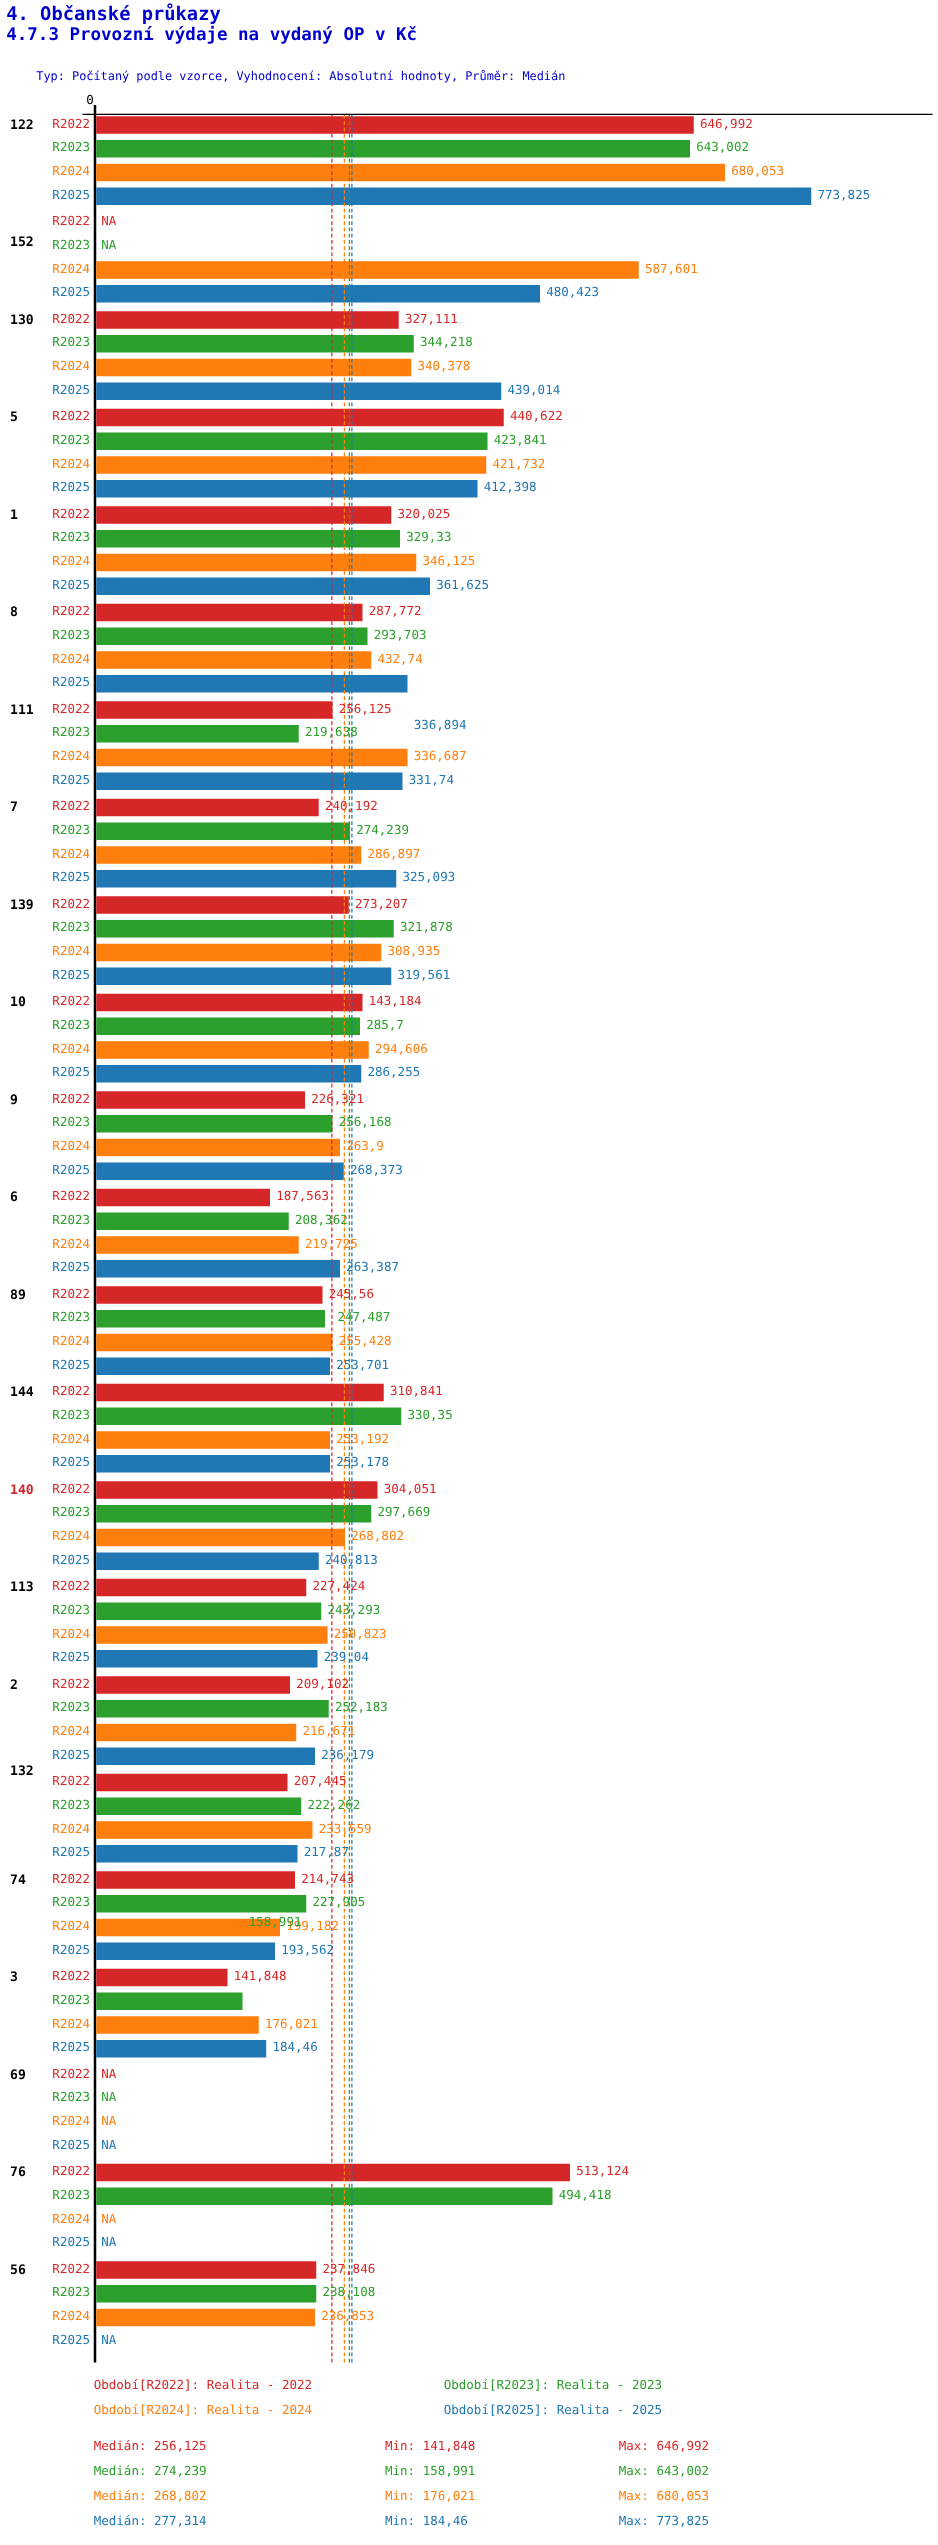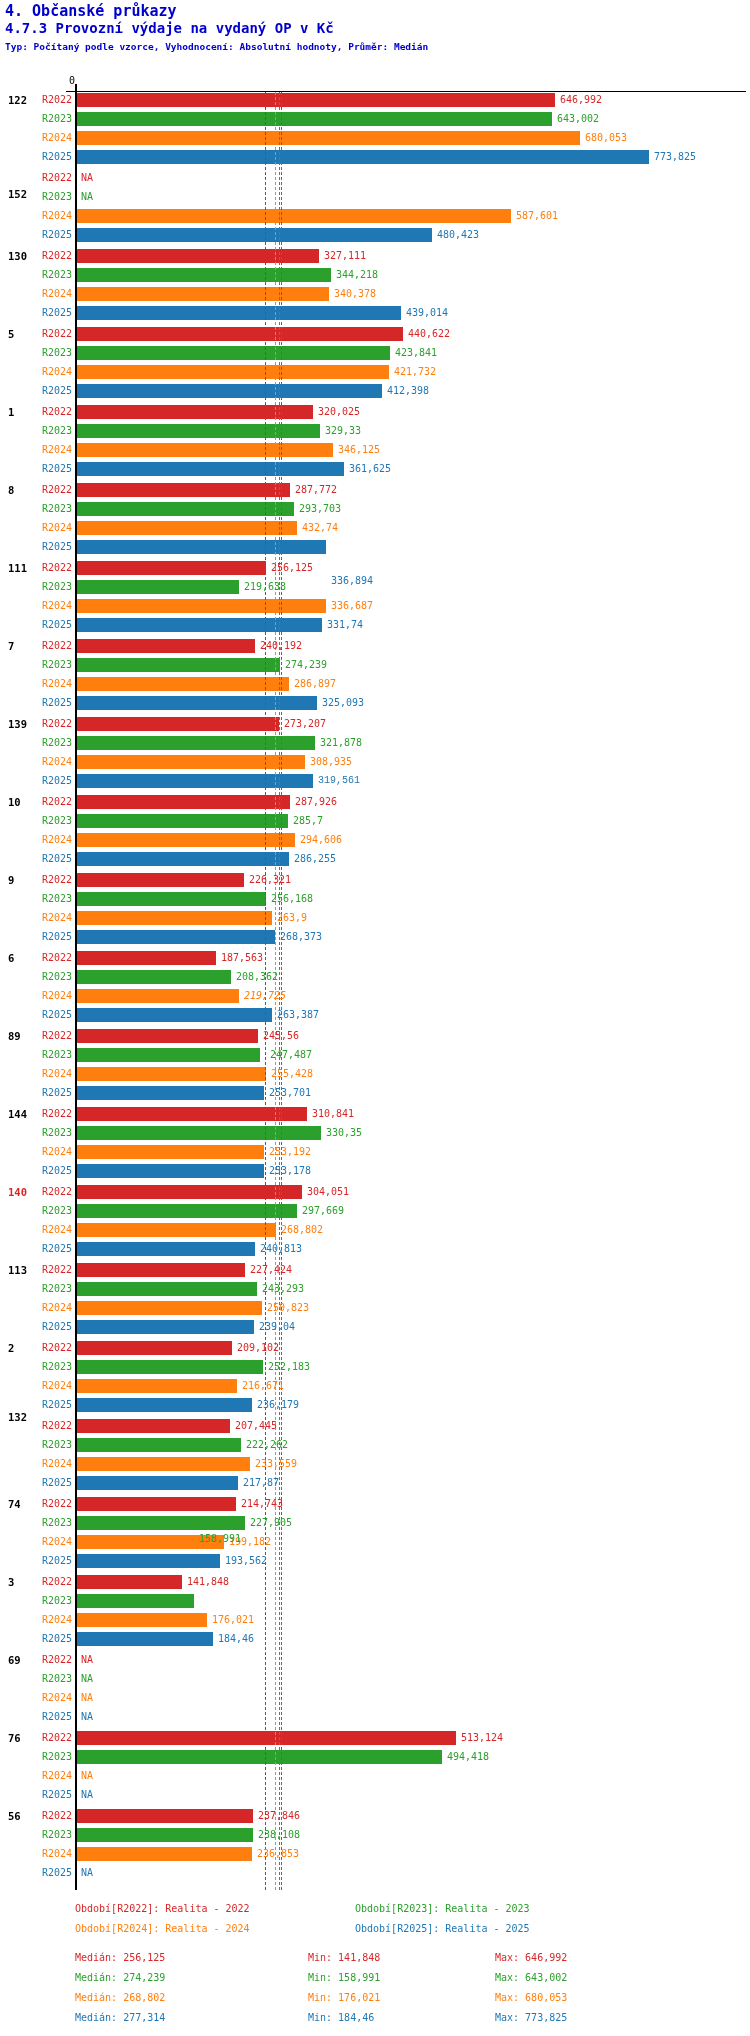--- a/index.html
+++ b/index.html
@@ -3,21 +3,21 @@
 <meta charset="utf-8">
 <style>
   html, body { margin:0; padding:0; background:#fff; }
   #app {
     position:relative; width:750px; height:2036px; background:#fff;
     font-family:"DejaVu Sans Mono", monospace; overflow:hidden; color:#000;
   }
   .hdr { position:absolute; left:5px; font-weight:bold; white-space:pre; }
   #hdr-section { top:2px;  font-size:15px; }
   #hdr-title   { top:20px; font-size:14px; }
-  #hdr-meta    { top:41px; font-size:9.5px; font-weight:bold; }
+  #hdr-meta    { top:56px; font-size:9.5px; font-weight:normal;margin-left:24px; }
   .abs    { position:absolute; }
   .bar    { position:absolute; height:14px; }
   .rowlab { position:absolute; left:28px; width:44px; text-align:right;
             font-size:10px; line-height:14px; z-index:6; white-space:pre; }
   .vallab { position:absolute; font-size:10px; line-height:14px; z-index:6; white-space:pre; }
   .catlab { position:absolute; left:8px; font-size:10.5px; line-height:14px; font-weight:bold; }
   .legend { position:absolute; font-size:10px; line-height:12px; white-space:pre; }
   .stat   { position:absolute; font-size:10px; line-height:12px; white-space:pre; }
   .mline  { position:absolute; width:0; border-left:1px dashed; z-index:5; }
 </style>
@@ -139,25 +139,25 @@
       <div class="bar" style="left: 77px; top: 717px; width: 202px; background: rgb(214, 39, 40);"></div>
       <div class="vallab" style="left: 284px; top: 717px; color: rgb(214, 39, 40);">273,207</div>
       <div class="rowlab" style="top: 736px; color: rgb(44, 160, 44);">R2023</div>
       <div class="bar" style="left: 77px; top: 736px; width: 238px; background: rgb(44, 160, 44);"></div>
       <div class="vallab" style="left: 320px; top: 736px; color: rgb(44, 160, 44);">321,878</div>
       <div class="rowlab" style="top: 755px; color: rgb(255, 127, 14);">R2024</div>
       <div class="bar" style="left: 77px; top: 755px; width: 228px; background: rgb(255, 127, 14);"></div>
       <div class="vallab" style="left: 310px; top: 755px; color: rgb(255, 127, 14);">308,935</div>
       <div class="rowlab" style="top: 774px; color: rgb(31, 119, 180);">R2025</div>
       <div class="bar" style="left: 77px; top: 774px; width: 236px; background: rgb(31, 119, 180);"></div>
-      <div class="vallab" style="left: 318px; top: 774px; color: rgb(31, 119, 180); font-family: Liberation Mono, monospace;">319,561</div>
+      <div class="vallab" style="left: 318px; top: 774px; color: rgb(31, 119, 180);">319,561</div>
       <div class="catlab" style="top: 795px; color: rgb(0, 0, 0);">10</div>
       <div class="rowlab" style="top: 795px; color: rgb(214, 39, 40);">R2022</div>
       <div class="bar" style="left: 77px; top: 795px; width: 213px; background: rgb(214, 39, 40);"></div>
-      <div class="vallab" style="left: 295px; top: 795px; color: rgb(214, 39, 40);">287,926</div>
+      <div class="vallab" style="left: 295px; top: 795px; color: rgb(214, 39, 40);">143,184</div>
       <div class="rowlab" style="top: 814px; color: rgb(44, 160, 44);">R2023</div>
       <div class="bar" style="left: 77px; top: 814px; width: 211px; background: rgb(44, 160, 44);"></div>
       <div class="vallab" style="left: 293px; top: 814px; color: rgb(44, 160, 44);">285,7</div>
       <div class="rowlab" style="top: 833px; color: rgb(255, 127, 14);">R2024</div>
       <div class="bar" style="left: 77px; top: 833px; width: 218px; background: rgb(255, 127, 14);"></div>
       <div class="vallab" style="left: 300px; top: 833px; color: rgb(255, 127, 14);">294,606</div>
       <div class="rowlab" style="top: 852px; color: rgb(31, 119, 180);">R2025</div>
       <div class="bar" style="left: 77px; top: 852px; width: 212px; background: rgb(31, 119, 180);"></div>
       <div class="vallab" style="left: 294px; top: 852px; color: rgb(31, 119, 180);">286,255</div>
       <div class="catlab" style="top: 873px; color: rgb(0, 0, 0);">9</div>
@@ -175,21 +175,21 @@
       <div class="vallab" style="left: 280px; top: 930px; color: rgb(31, 119, 180);">268,373</div>
       <div class="catlab" style="top: 951px; color: rgb(0, 0, 0);">6</div>
       <div class="rowlab" style="top: 951px; color: rgb(214, 39, 40);">R2022</div>
       <div class="bar" style="left: 77px; top: 951px; width: 139px; background: rgb(214, 39, 40);"></div>
       <div class="vallab" style="left: 221px; top: 951px; color: rgb(214, 39, 40);">187,563</div>
       <div class="rowlab" style="top: 970px; color: rgb(44, 160, 44);">R2023</div>
       <div class="bar" style="left: 77px; top: 970px; width: 154px; background: rgb(44, 160, 44);"></div>
       <div class="vallab" style="left: 236px; top: 970px; color: rgb(44, 160, 44);">208,362</div>
       <div class="rowlab" style="top: 989px; color: rgb(255, 127, 14);">R2024</div>
       <div class="bar" style="left: 77px; top: 989px; width: 162px; background: rgb(255, 127, 14);"></div>
-      <div class="vallab" style="left: 244px; top: 989px; color: rgb(255, 127, 14); font-style: italic;">219,725</div>
+      <div class="vallab" style="left: 244px; top: 989px; color: rgb(255, 127, 14);">219,725</div>
       <div class="rowlab" style="top: 1008px; color: rgb(31, 119, 180);">R2025</div>
       <div class="bar" style="left: 77px; top: 1008px; width: 195px; background: rgb(31, 119, 180);"></div>
       <div class="vallab" style="left: 277px; top: 1008px; color: rgb(31, 119, 180);">263,387</div>
       <div class="catlab" style="top: 1029px; color: rgb(0, 0, 0);">89</div>
       <div class="rowlab" style="top: 1029px; color: rgb(214, 39, 40);">R2022</div>
       <div class="bar" style="left: 77px; top: 1029px; width: 181px; background: rgb(214, 39, 40);"></div>
       <div class="vallab" style="left: 263px; top: 1029px; color: rgb(214, 39, 40);">245,56</div>
       <div class="rowlab" style="top: 1048px; color: rgb(44, 160, 44);">R2023</div>
       <div class="bar" style="left: 77px; top: 1048px; width: 183px; background: rgb(44, 160, 44);"></div>
       <div class="vallab" style="left: 270px; top: 1048px; color: rgb(44, 160, 44);">247,487</div>

